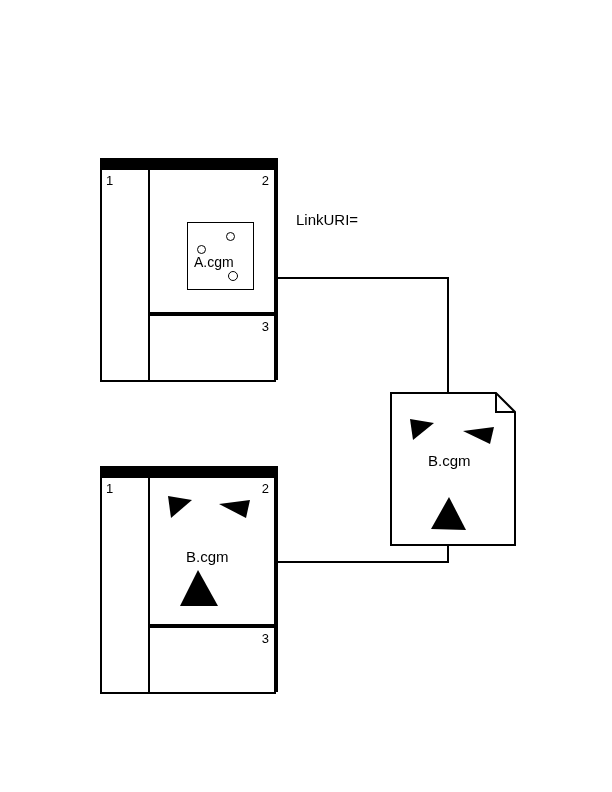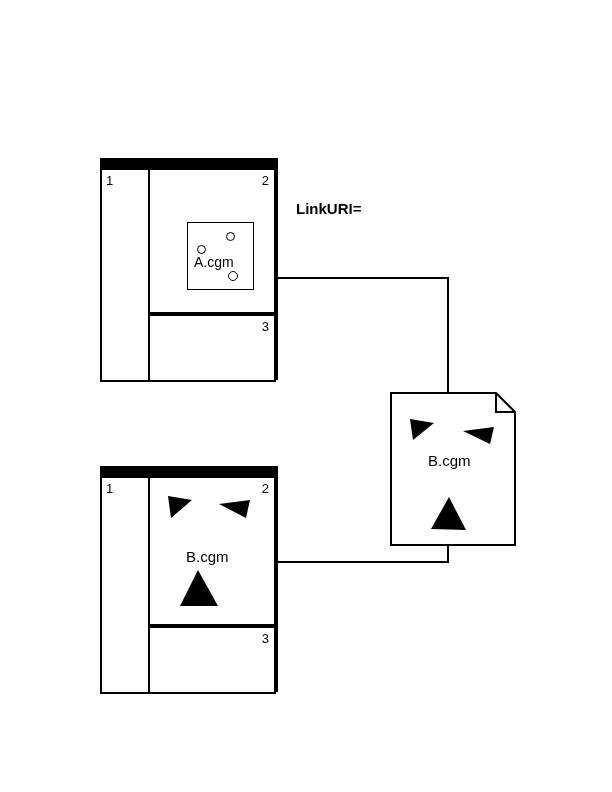--- a/index.html
+++ b/index.html
@@ -148,21 +148,21 @@
       <div class="cgm-box" style="left:85px; top:52px; width:67px; height:68px;">
         <span class="circle" style="left:9px; top:22px; width:9px; height:9px;"></span>
         <span class="circle" style="left:38px; top:9px; width:9px; height:9px;"></span>
         <span class="circle" style="left:40px; top:48px; width:10px; height:10px;"></span>
         <span class="cgm-label" style="left:6px; top:32px;">A.cgm</span>
       </div>
 
     </div>
   </div>
 
-  <div class="link-label" style="left:296px; top:199px;font-weight:bold;">
+  <div class="link-label" style="left:296px; top:210px;">
     <div>LinkURI=</div>
   </div>
 
   <div class="sheet" style="left:390px; top:392px; width:126px; height:154px;">
     <svg width="126" height="154" viewBox="0 0 126 154">
 
       <path d="M1,1 L106,1 L125,20 L125,153 L1,153 Z" fill="#ffffff" stroke="#000000" stroke-width="2"></path>
       <path d="M106,1 L106,20 L125,20" fill="none" stroke="#000000" stroke-width="2"></path>
 
       <polygon points="20,27 44,31 23,48" fill="#000000"></polygon>

